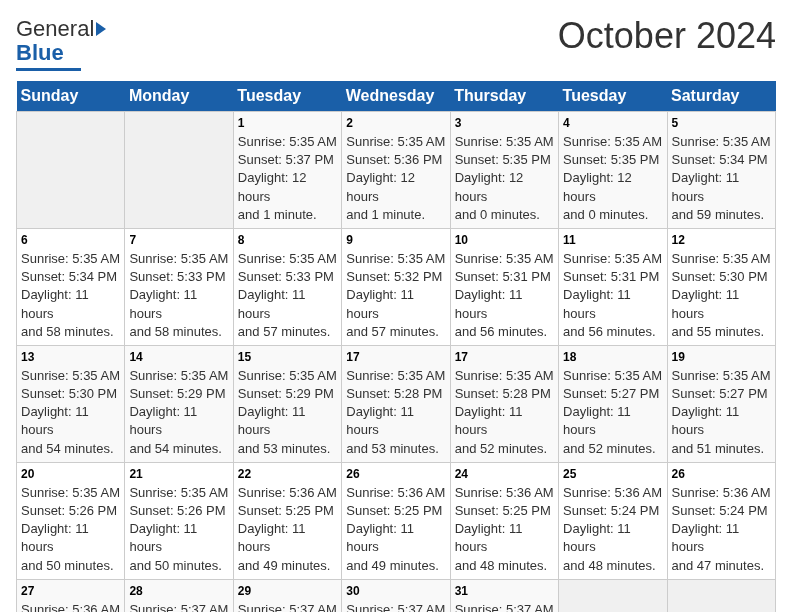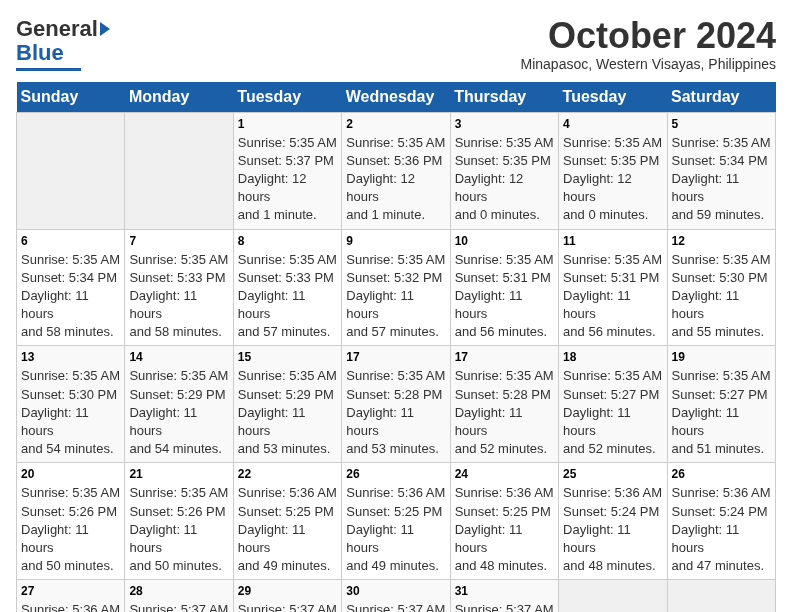--- a/index.html
+++ b/index.html
@@ -19,21 +19,21 @@
     .logo {
       display: flex;
       flex-direction: column;
       align-items: flex-start;
     }
     .title-area {
       text-align: right;
     }
     .month-title {
       font-size: 36px;
-      font-weight: bold;
+      font-weight: normal;
       color: #333;
       line-height: 1.1;
     }
     .location {
       font-size: 14px;
       color: #333;
     }
     table {
       width: 100%;
       border-collapse: collapse;
@@ -74,31 +74,30 @@
     .empty-cell {
       background: #f0f0f0 !important;
     }
   </style>
 </head>
 <body>
 
 <div class="header">
   <div class="logo">
     <div style="display:flex;align-items:center;">
-      <span style="font-size:22px;font-weight:bold;color:#333;">General</span>
+      <span style="font-size:22px;font-weight:normal;color:#333;">General</span>
       <span style="display:inline-block;width:0;height:0;border-top:7px solid transparent;border-bottom:7px solid transparent;border-left:10px solid #1a5fa8;margin-left:2px;"></span>
     </div>
     <div style="display:flex;align-items:flex-start;margin-top:-2px;">
       <span style="font-size:22px;font-weight:bold;color:#1a5fa8;">Blue</span>
     </div>
     <div style="height:3px;background:#1a5fa8;width:65px;margin-top:2px;"></div>
   </div>
   <div class="title-area">
     <div class="month-title">October 2024</div>
-    <div class="location">Minapasoc, Western Visayas, Philippines</div>
   </div>
 </div>
 
 <table>
   <thead>
     <tr>
     <th>Sunday</th>
         <th>Monday</th>
         <th>Tuesday</th>
         <th>Wednesday</th>

